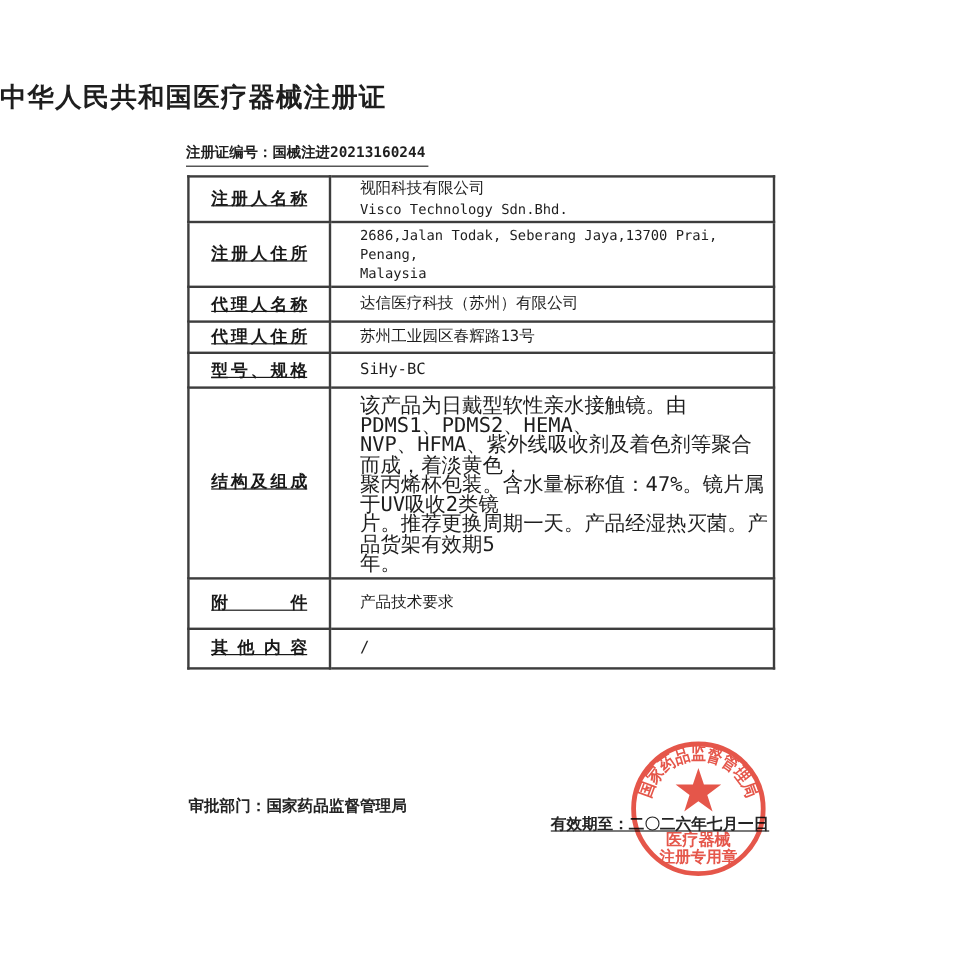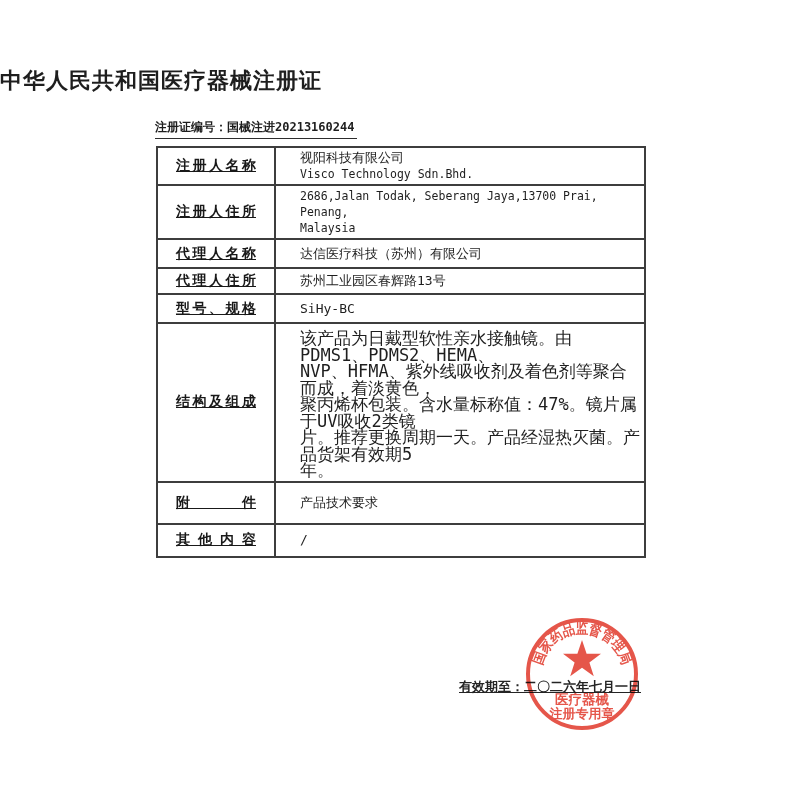--- a/index.html
+++ b/index.html
@@ -95,20 +95,21 @@
     </tr>
     <tr style="height:33px">
       <td class="lbl">其他内容</td>
       <td class="val">
         <span class="ln">/</span>
       </td>
     </tr>
   </tbody>
     </table>
 
+  <div class="footline dept">审批部门：国家药品监督管理局</div>
   <div class="footline vdate">有效期至：二〇二六年七月一日</div>
 
   <div class="stamp">
     <svg width="160" height="160" viewBox="0 0 160 160">
       <defs>
         <path id="arcpath" d="M 39.6,72.9 A 41,41 0 0,1 120.4,72.9" fill="none"></path>
       </defs>
       <circle cx="80" cy="80" r="54" fill="none" stroke="#e1382a" stroke-width="4"></circle>
       <polygon fill="#e1382a" points="80,46 84.6,59.7 99,59.8 87.4,68.4 91.8,82.2 80,73.8 68.2,82.2 72.6,68.4 61,59.8 75.4,59.7"></polygon>
       <text font-size="15" font-weight="bold" fill="#e1382a" font-family="Liberation Serif, DejaVu Serif, serif">

